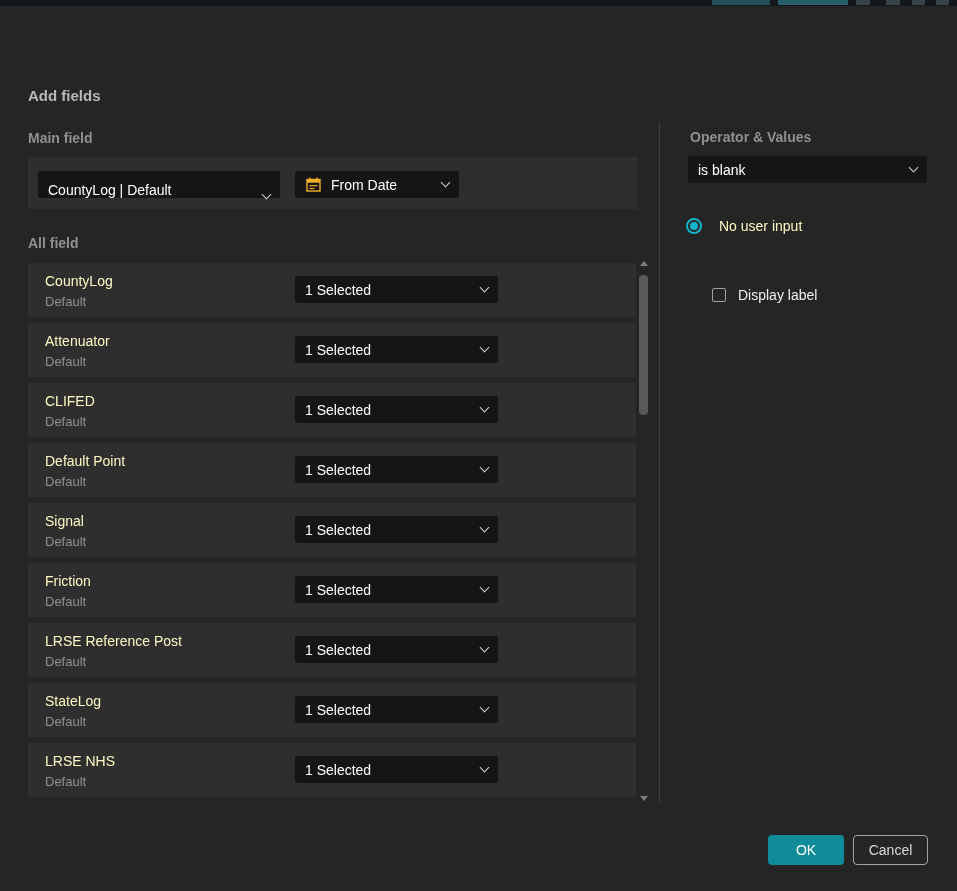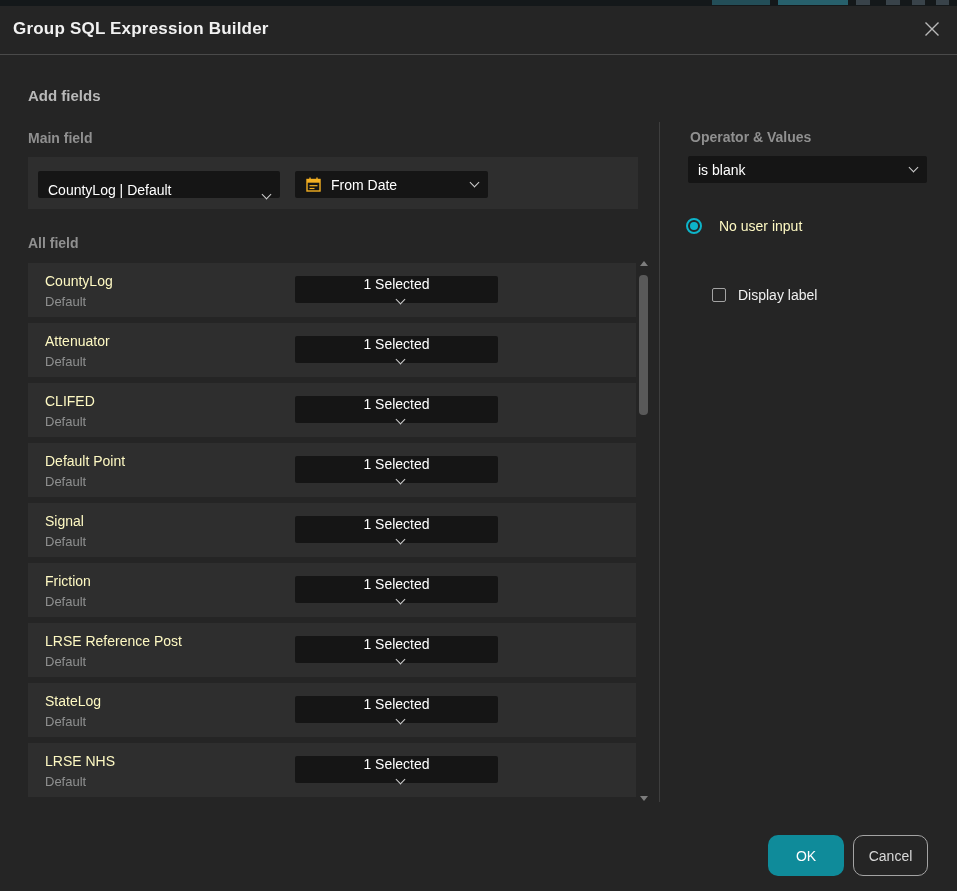--- a/index.html
+++ b/index.html
@@ -42,28 +42,28 @@
     height:27px; padding:0 10px;
     color:#ffffff; font-size:14px; cursor:pointer;
   }
   .dd .dd-text { flex:1 1 auto; white-space:nowrap; overflow:hidden; }
   .caret {
     flex:0 0 auto; width:7px; height:7px; margin-left:8px; margin-top:-4px;
     border-right:1.5px solid #cfcfcf; border-bottom:1.5px solid #cfcfcf;
     transform:rotate(45deg);
   }
   .dd-main1 { position:absolute; left:10px; top:14px; width:242px;align-items:flex-end; }
-  .dd-main2 { position:absolute; left:267px; top:14px; width:193px; }
+  .dd-main2 { position:absolute; left:267px; top:14px; width:164px; }
   .cal-icon { flex:0 0 auto; margin-right:9px; display:flex; }
 
   .all-list { position:absolute; left:28px; top:257px; width:608px; }
   .field-row { position:relative; height:54px; margin-bottom:6px; background:#2e2e2e; }
   .f-name { position:absolute; left:17px; top:10px;  font-size:14px; color:#fef9c3; }
   .f-sub  { position:absolute; left:17px; top:31px;  font-size:13px; color:#8f9090; }
-  .row-dd { position:absolute; left:267px; top:13px; width:203px;flex-direction:column; }
+  .row-dd { position:absolute; left:267px; top:13px; width:203px; }
 
   
   .scrollbar { position:absolute; left:636px; top:252px; width:16px; height:546px; }
   .sb-up, .sb-down { position:absolute; left:4px; width:0; height:0;
     border-left:4px solid transparent; border-right:4px solid transparent; cursor:pointer; }
   .sb-up   { top:3px;    border-bottom:5px solid #7d7d7d; }
   .sb-down { bottom:3px; border-top:5px solid #7d7d7d; }
   .sb-thumb { position:absolute; left:3px; top:17px; width:9px; height:140px; background:#595959; border-radius:4px; cursor:grab; }
 
   .v-divider { position:absolute; left:659px; top:116px; width:1px; height:680px; background:#3e3e3e; }
@@ -75,47 +75,39 @@
     width:16px; height:16px; border-radius:50%;
     border:2px solid #0db4c9; background:#252525; position:relative; flex:0 0 auto;
   }
   .radio::after { content:""; position:absolute; left:2px; top:2px; width:8px; height:8px; border-radius:50%; background:#0db4c9; }
   .radio-label { margin-left:17px; font-size:14px; color:#fef9c3; }
 
   .check-row { position:absolute; left:712px; top:241px; display:flex; align-items:center; cursor:pointer;margin-top:40px; }
   .checkbox { width:14px; height:14px; border:1px solid #a3a3a3; border-radius:2px; background:transparent; flex:0 0 auto; }
   .check-label { margin-left:12px; font-size:14px; color:#f0f0f0; }
 
-  .btn { position:absolute; top:829px; height:41px; font-size:14px; border-radius:10px;
+  .btn { position:absolute; top:829px; height:30px; font-size:14px; border-radius:4px;
          display:flex; align-items:center; justify-content:center; cursor:pointer; }
   .btn-ok { left:768px; width:76px; background:#0f8b9a; color:#ffffff; }
   .btn-cancel { left:853px; width:75px; background:transparent; border:1px solid #a3a3a3; color:#d9d9d9; }
 </style>
 </head>
 <body>
 
 <div class="top-strip">
   <div class="frag t1"></div>
   <div class="frag t2"></div>
   <div class="frag g1"></div>
   <div class="frag g2"></div>
   <div class="frag g3"></div>
   <div class="frag g4"></div>
 </div>
 
 <div class="dialog">
 
-  <div class="titlebar">
-    <div class="title">Group SQL Expression Builder</div>
-    <div class="close-btn">
-      <svg width="18" height="18" viewBox="0 0 18 18">
-        <path d="M2.5 2.5 L15.5 15.5 M15.5 2.5 L2.5 15.5" stroke="#b9b9b9" stroke-width="1.4" fill="none"></path>
-      </svg>
-    </div>
-  </div>
 
   <div class="h-add">Add fields</div>
 
   <div class="sec-label lbl-main">Main field</div>
 
   <div class="main-field-box">
     <div class="dd dd-main1">
       <span class="dd-text">CountyLog | Default</span>
       <span class="caret"></span>
     </div>

